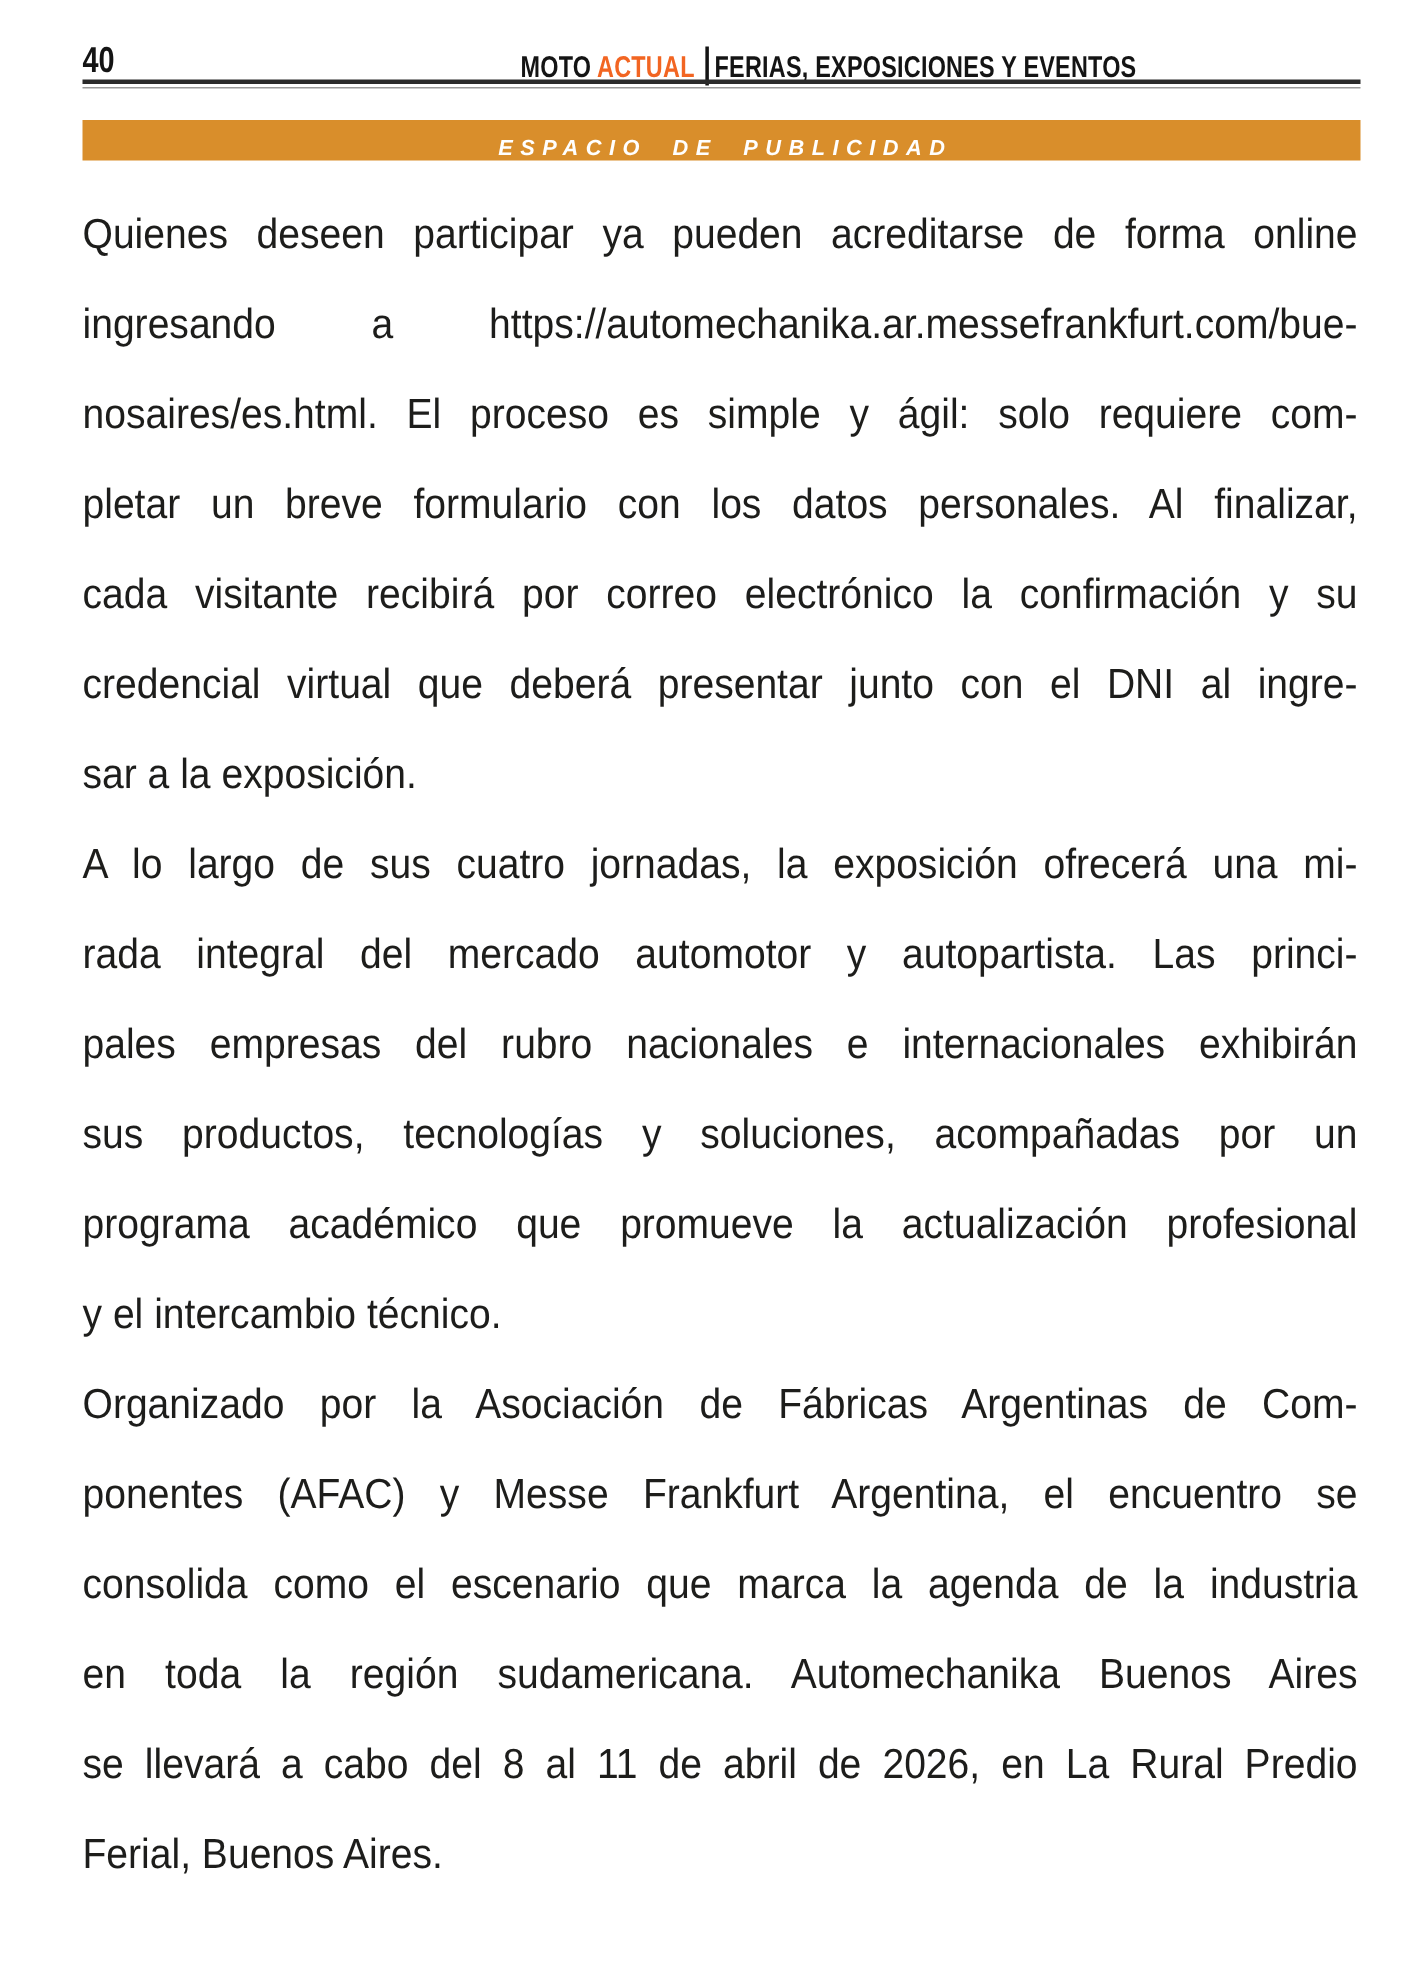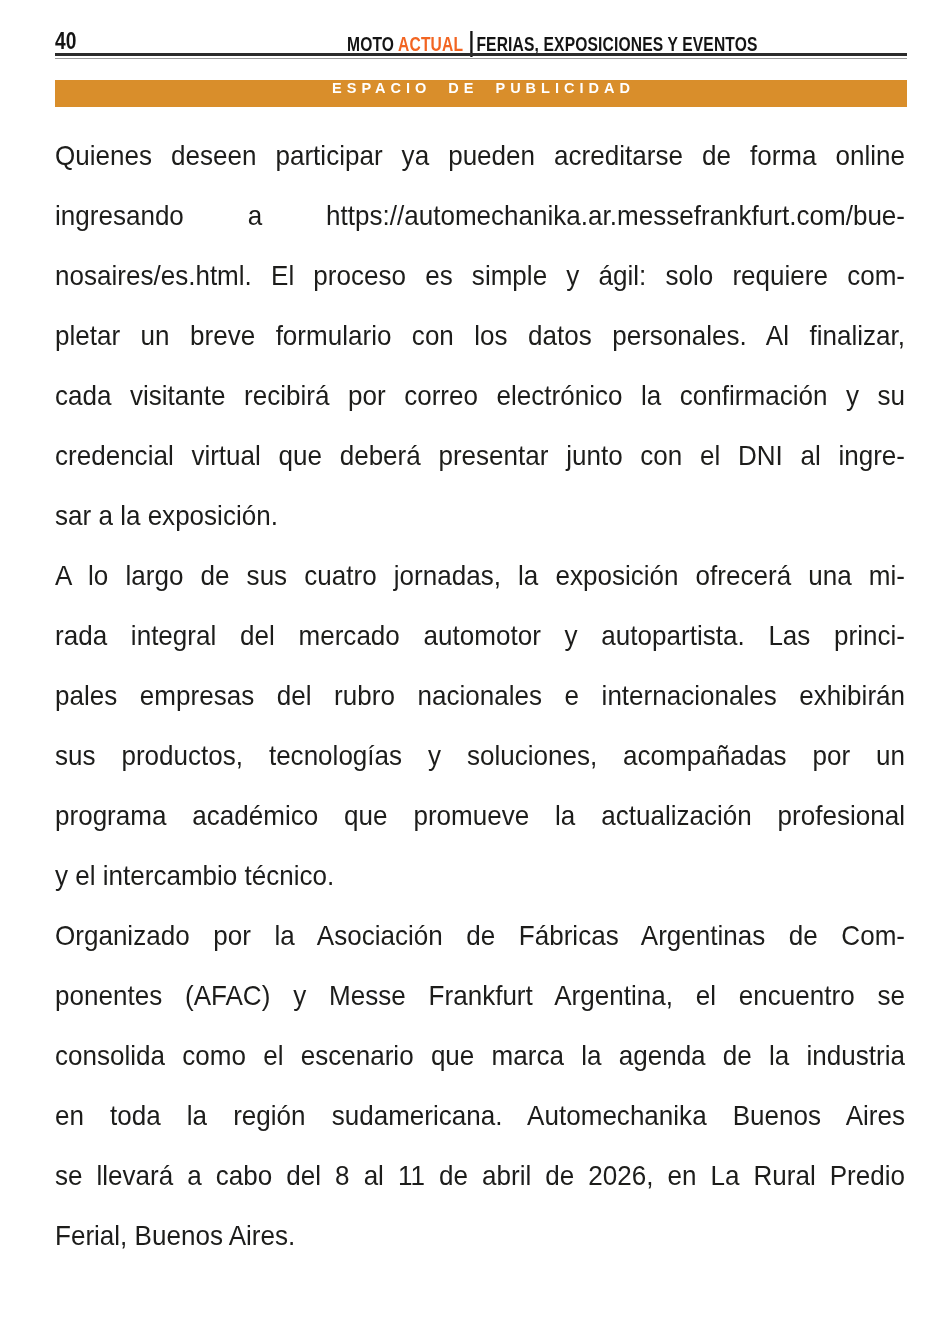--- a/index.html
+++ b/index.html
@@ -43,21 +43,21 @@
   .masthead .brand-orange{color:var(--accent-orange,#F26522);}
   .masthead .divider{
     display:inline-block;width:3px;height:26px;
     background:#141414;vertical-align:-6px;
     margin:0 5px 0 9px;
   }
   
   .ad-banner{
     position:absolute;left:55px;top:80px;width:852px;height:27px;
     background:var(--banner-orange,#D98E2B);
-    display:flex;align-items:flex-start;justify-content:center;
+    display:flex;align-items:flex-end;justify-content:center;font-style:italic;
   }
   .ad-banner .label{
     color:#ffffff;font-weight:700;font-size:14.5px;
     letter-spacing:5px;word-spacing:8px;
     padding-left:5px; 
     white-space:nowrap;
   }
   
   .article{
     position:absolute;left:55px;top:126px;width:914px;

